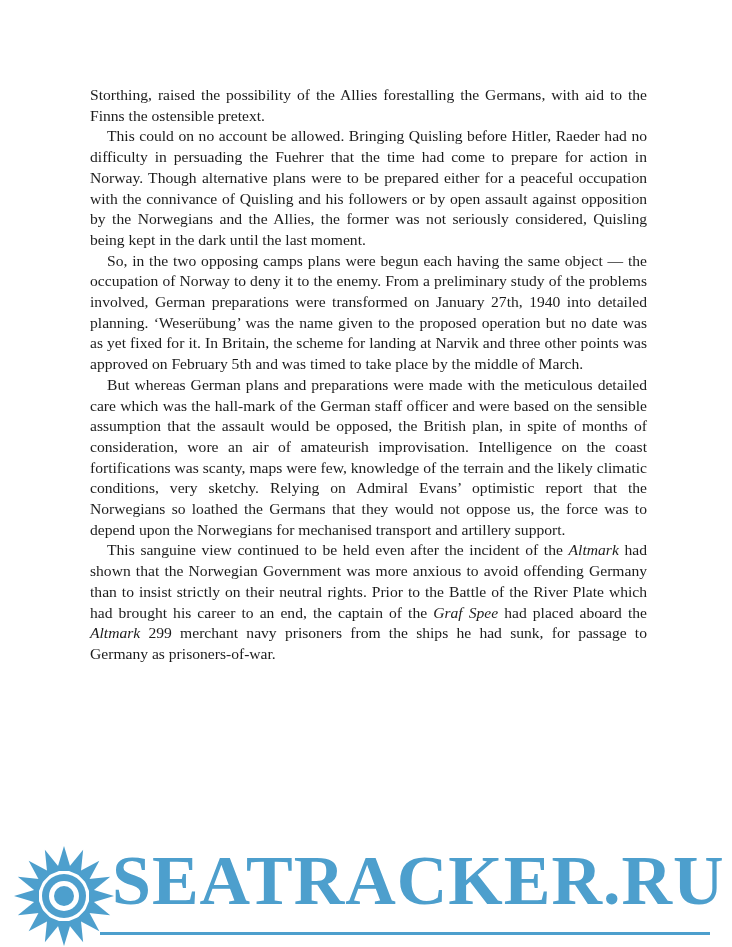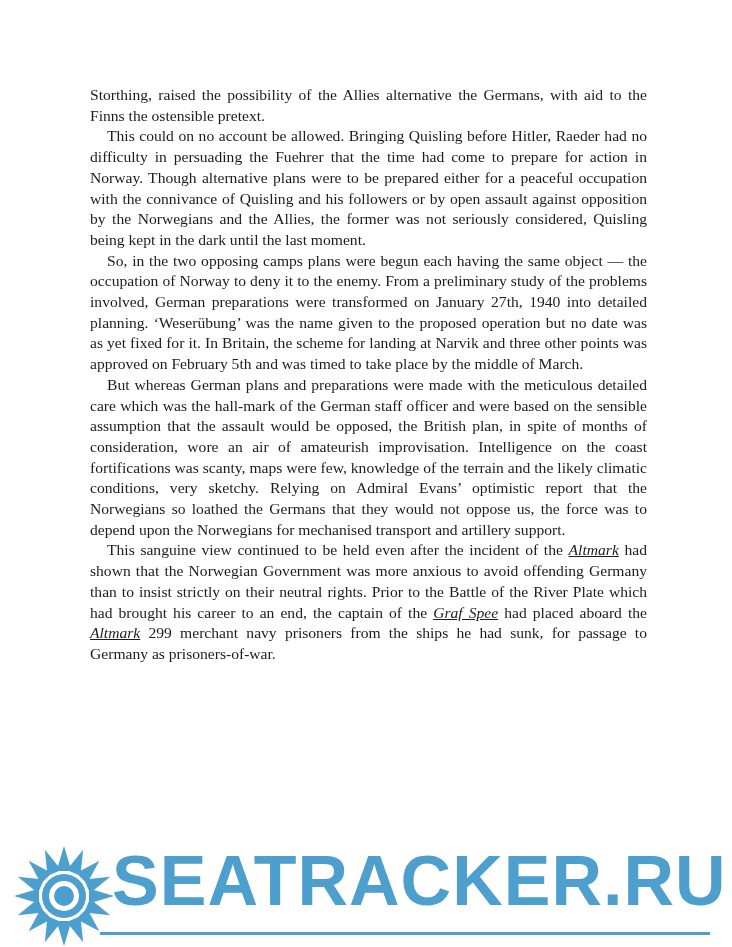--- a/index.html
+++ b/index.html
@@ -29,21 +29,20 @@
     text-align: justify;
   }
   .para {
     margin: 0;
   }
   .para.indent {
     text-indent: 17px;
   }
   .italic {
     font-style: italic;
-    text-decoration: underline;
   }
   
   .watermark {
     position: absolute;
     left: 0;
     top: 838px;
     width: 732px;
     height: 109px;
   }
   .sun-logo {
@@ -51,21 +50,21 @@
     left: 10px;
     top: 4px;
     width: 108px;
     height: 108px;
   }
   .wm-text {
     position: absolute;
     left: 112px;
     top: 8px;
     width: 600px;
-    font-family: Liberation Sans, sans-serif;
+    font-family: Liberation Serif, serif;
     font-weight: bold;
     font-size: 70px;
     line-height: 70px;
     letter-spacing: 1px;
     color: #4d9fcd;
     white-space: nowrap;
     text-align: center;
   }
   .wm-underline {
     position: absolute;
@@ -75,21 +74,21 @@
     height: 3px;
     background: #4d9fcd;
   }
 </style>
 </head>
 <body>
 
 <div class="page">
 
   <div class="text-block">
-      <p class="para"><span>Storthing, raised the possibility of the Allies alternative the Germans, with aid to the Finns the ostensible pretext.</span></p>
+      <p class="para"><span>Storthing, raised the possibility of the Allies forestalling the Germans, with aid to the Finns the ostensible pretext.</span></p>
       <p class="para indent"><span>This could on no account be allowed. Bringing Quisling before Hitler, Raeder had no difficulty in persuading the Fuehrer that the time had come to prepare for action in Norway. Though alternative plans were to be prepared either for a peaceful occupation with the connivance of Quisling and his followers or by open assault against opposition by the Norwegians and the Allies, the former was not seriously considered, Quisling being kept in the dark until the last moment.</span></p>
       <p class="para indent"><span>So, in the two opposing camps plans were begun each having the same object — the occupation of Norway to deny it to the enemy. From a preliminary study of the problems involved, German preparations were transformed on January 27th, 1940 into detailed planning. ‘Weserübung’ was the name given to the proposed operation but no date was as yet fixed for it. In Britain, the scheme for landing at Narvik and three other points was approved on February 5th and was timed to take place by the middle of March.</span></p>
       <p class="para indent"><span>But whereas German plans and preparations were made with the meticulous detailed care which was the hall-mark of the German staff officer and were based on the sensible assumption that the assault would be opposed, the British plan, in spite of months of consideration, wore an air of amateurish improvisation. Intelligence on the coast fortifications was scanty, maps were few, knowledge of the terrain and the likely climatic conditions, very sketchy. Relying on Admiral Evans’ optimistic report that the Norwegians so loathed the Germans that they would not oppose us, the force was to depend upon the Norwegians for mechanised transport and artillery support.</span></p>
       <p class="para indent"><span>This sanguine view continued to be held even after the incident of the </span><span class="italic">Altmark</span><span> had shown that the Norwegian Government was more anxious to avoid offending Germany than to insist strictly on their neutral rights. Prior to the Battle of the River Plate which had brought his career to an end, the captain of the </span><span class="italic">Graf Spee</span><span> had placed aboard the </span><span class="italic">Altmark</span><span> 299 merchant navy prisoners from the ships he had sunk, for passage to Germany as prisoners-of-war.</span></p>
     </div>
 
   <div class="watermark">
     <svg class="sun-logo" viewBox="-54 -54 108 108" xmlns="http://www.w3.org/2000/svg">
       <defs>
         <polygon id="ray" points="0,-50 -7.5,-25 7.5,-25"></polygon>

